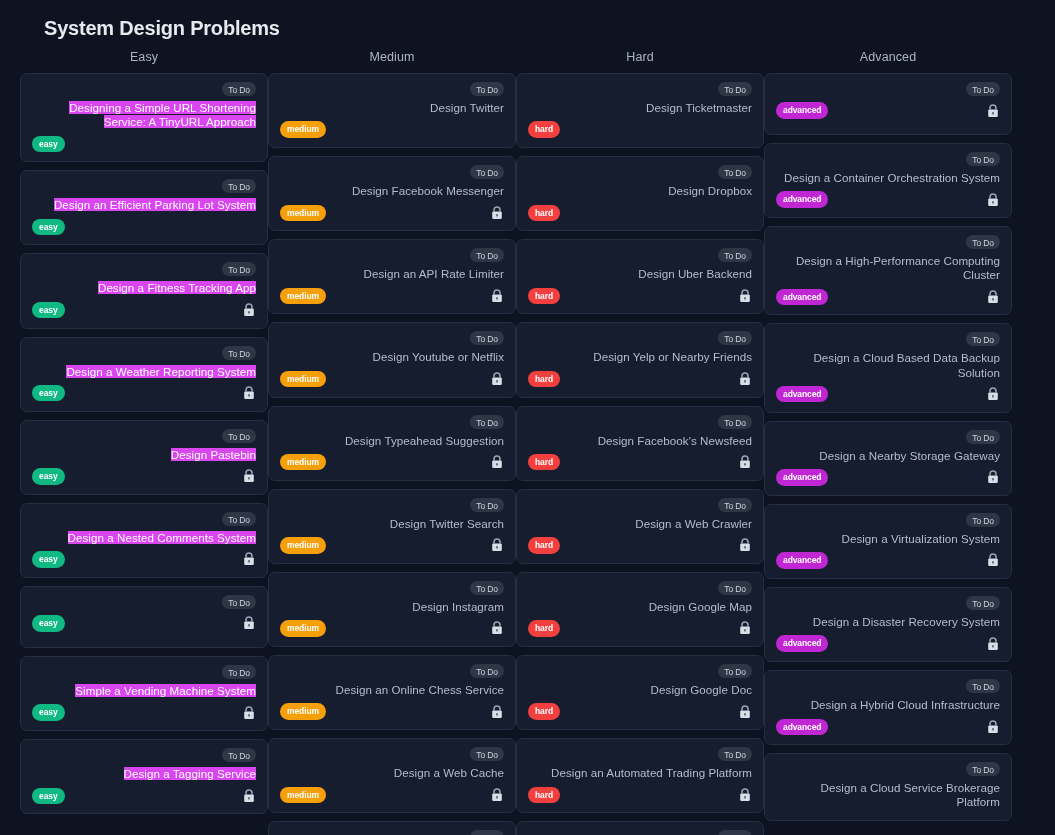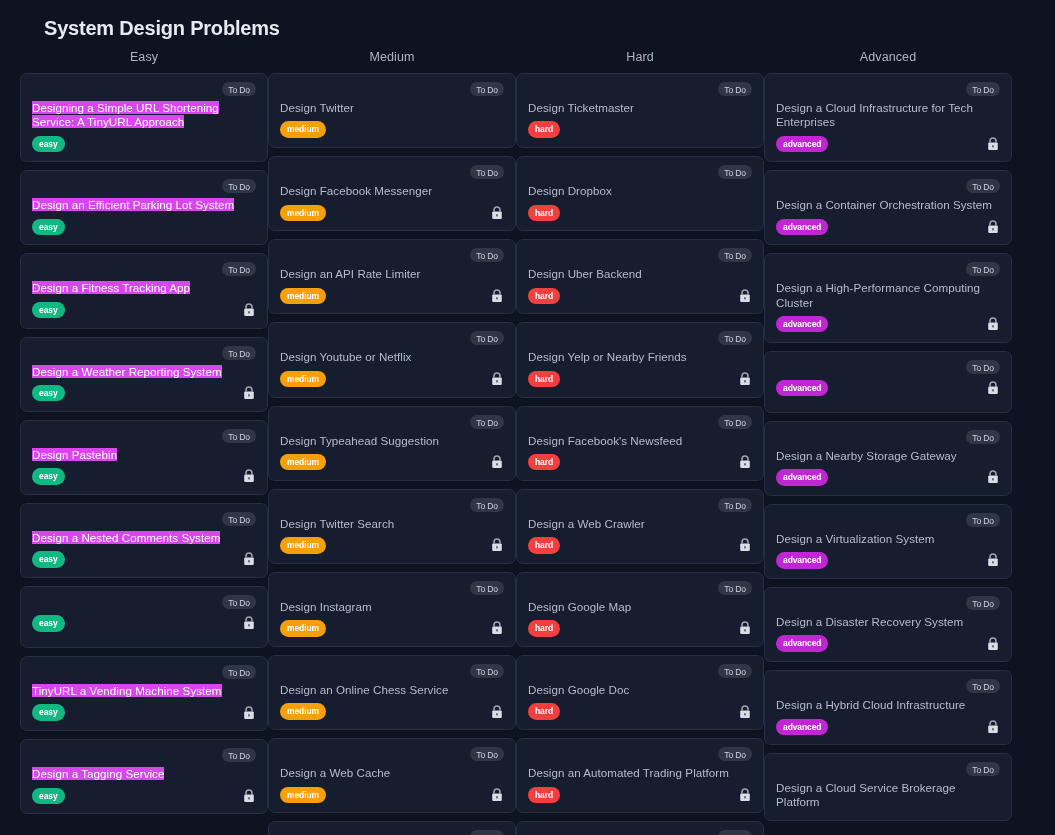--- a/index.html
+++ b/index.html
@@ -46,20 +46,21 @@
     flex-direction: column;
     gap: 8px;
   }
   .card {
     position: relative;
     background: #151d2e;
     border: 1px solid #252e42;
     border-radius: 7px;
     padding: 8px 11px 10px 11px;
     min-height: 62px;
+    text-align: right;
   }
   .card-top {
     display: flex;
     justify-content: flex-end;
     height: 14px;
   }
   .todo-badge {
     background: #2f3747;
     color: #cdd3df;
     font-size: 8.5px;
@@ -213,21 +214,21 @@
                   <rect x="1.2" y="5.4" width="9.6" height="7.6" rx="1.2" fill="#d9dde5"></rect>
                   <rect x="5.3" y="8" width="1.4" height="2.6" rx="0.7" fill="#3c4454"></rect>
                 </svg>
               </span>
             </div>
           </div>
           <div class="card">
             <div class="card-top">
               <span class="todo-badge">To Do</span>
             </div>
-            <div class="card-title sel"><span>TinyURL a Vending Machine System</span></div>
+            <div class="card-title sel"><span>Simple a Vending Machine System</span></div>
             <div class="card-bottom">
               <span class="diff-badge diff-easy">easy</span>
               <span class="lock-slot">
                 <svg class="lock-icon" width="12" height="14" viewBox="0 0 12 14" xmlns="http://www.w3.org/2000/svg">
                   <path d="M3 5.5V4a3 3 0 0 1 6 0v1.5" fill="none" stroke="#9aa2b2" stroke-width="1.6"></path>
                   <rect x="1.2" y="5.4" width="9.6" height="7.6" rx="1.2" fill="#d9dde5"></rect>
                   <rect x="5.3" y="8" width="1.4" height="2.6" rx="0.7" fill="#3c4454"></rect>
                 </svg>
               </span>
             </div>
@@ -540,21 +541,20 @@
           </div>
         </div>
       </div>
       <div class="column">
         <div class="col-header">Advanced</div>
         <div class="col-cards">
           <div class="card">
             <div class="card-top">
               <span class="todo-badge">To Do</span>
             </div>
-            <div class="card-title">Design a Cloud Infrastructure for Tech Enterprises</div>
             <div class="card-bottom">
               <span class="diff-badge diff-advanced">advanced</span>
               <span class="lock-slot">
                 <svg class="lock-icon" width="12" height="14" viewBox="0 0 12 14" xmlns="http://www.w3.org/2000/svg">
                   <path d="M3 5.5V4a3 3 0 0 1 6 0v1.5" fill="none" stroke="#9aa2b2" stroke-width="1.6"></path>
                   <rect x="1.2" y="5.4" width="9.6" height="7.6" rx="1.2" fill="#d9dde5"></rect>
                   <rect x="5.3" y="8" width="1.4" height="2.6" rx="0.7" fill="#3c4454"></rect>
                 </svg>
               </span>
             </div>
@@ -588,20 +588,21 @@
                   <rect x="1.2" y="5.4" width="9.6" height="7.6" rx="1.2" fill="#d9dde5"></rect>
                   <rect x="5.3" y="8" width="1.4" height="2.6" rx="0.7" fill="#3c4454"></rect>
                 </svg>
               </span>
             </div>
           </div>
           <div class="card">
             <div class="card-top">
               <span class="todo-badge">To Do</span>
             </div>
+            <div class="card-title">Design a Cloud Based Data Backup Solution</div>
             <div class="card-bottom">
               <span class="diff-badge diff-advanced">advanced</span>
               <span class="lock-slot">
                 <svg class="lock-icon" width="12" height="14" viewBox="0 0 12 14" xmlns="http://www.w3.org/2000/svg">
                   <path d="M3 5.5V4a3 3 0 0 1 6 0v1.5" fill="none" stroke="#9aa2b2" stroke-width="1.6"></path>
                   <rect x="1.2" y="5.4" width="9.6" height="7.6" rx="1.2" fill="#d9dde5"></rect>
                   <rect x="5.3" y="8" width="1.4" height="2.6" rx="0.7" fill="#3c4454"></rect>
                 </svg>
               </span>
             </div>

